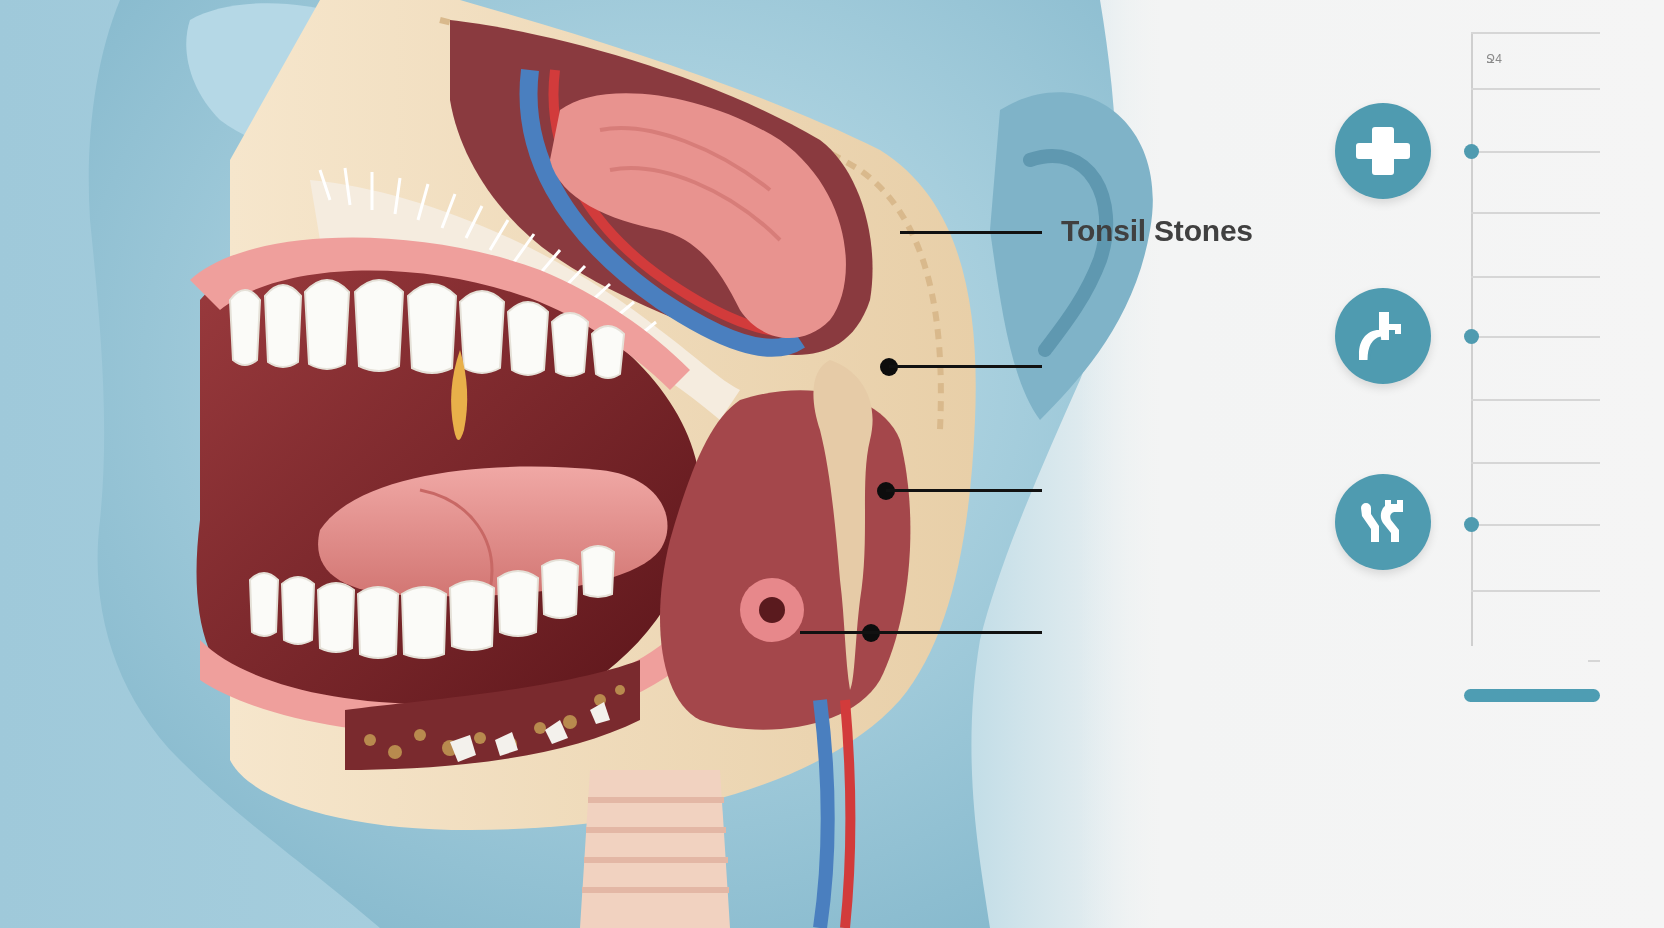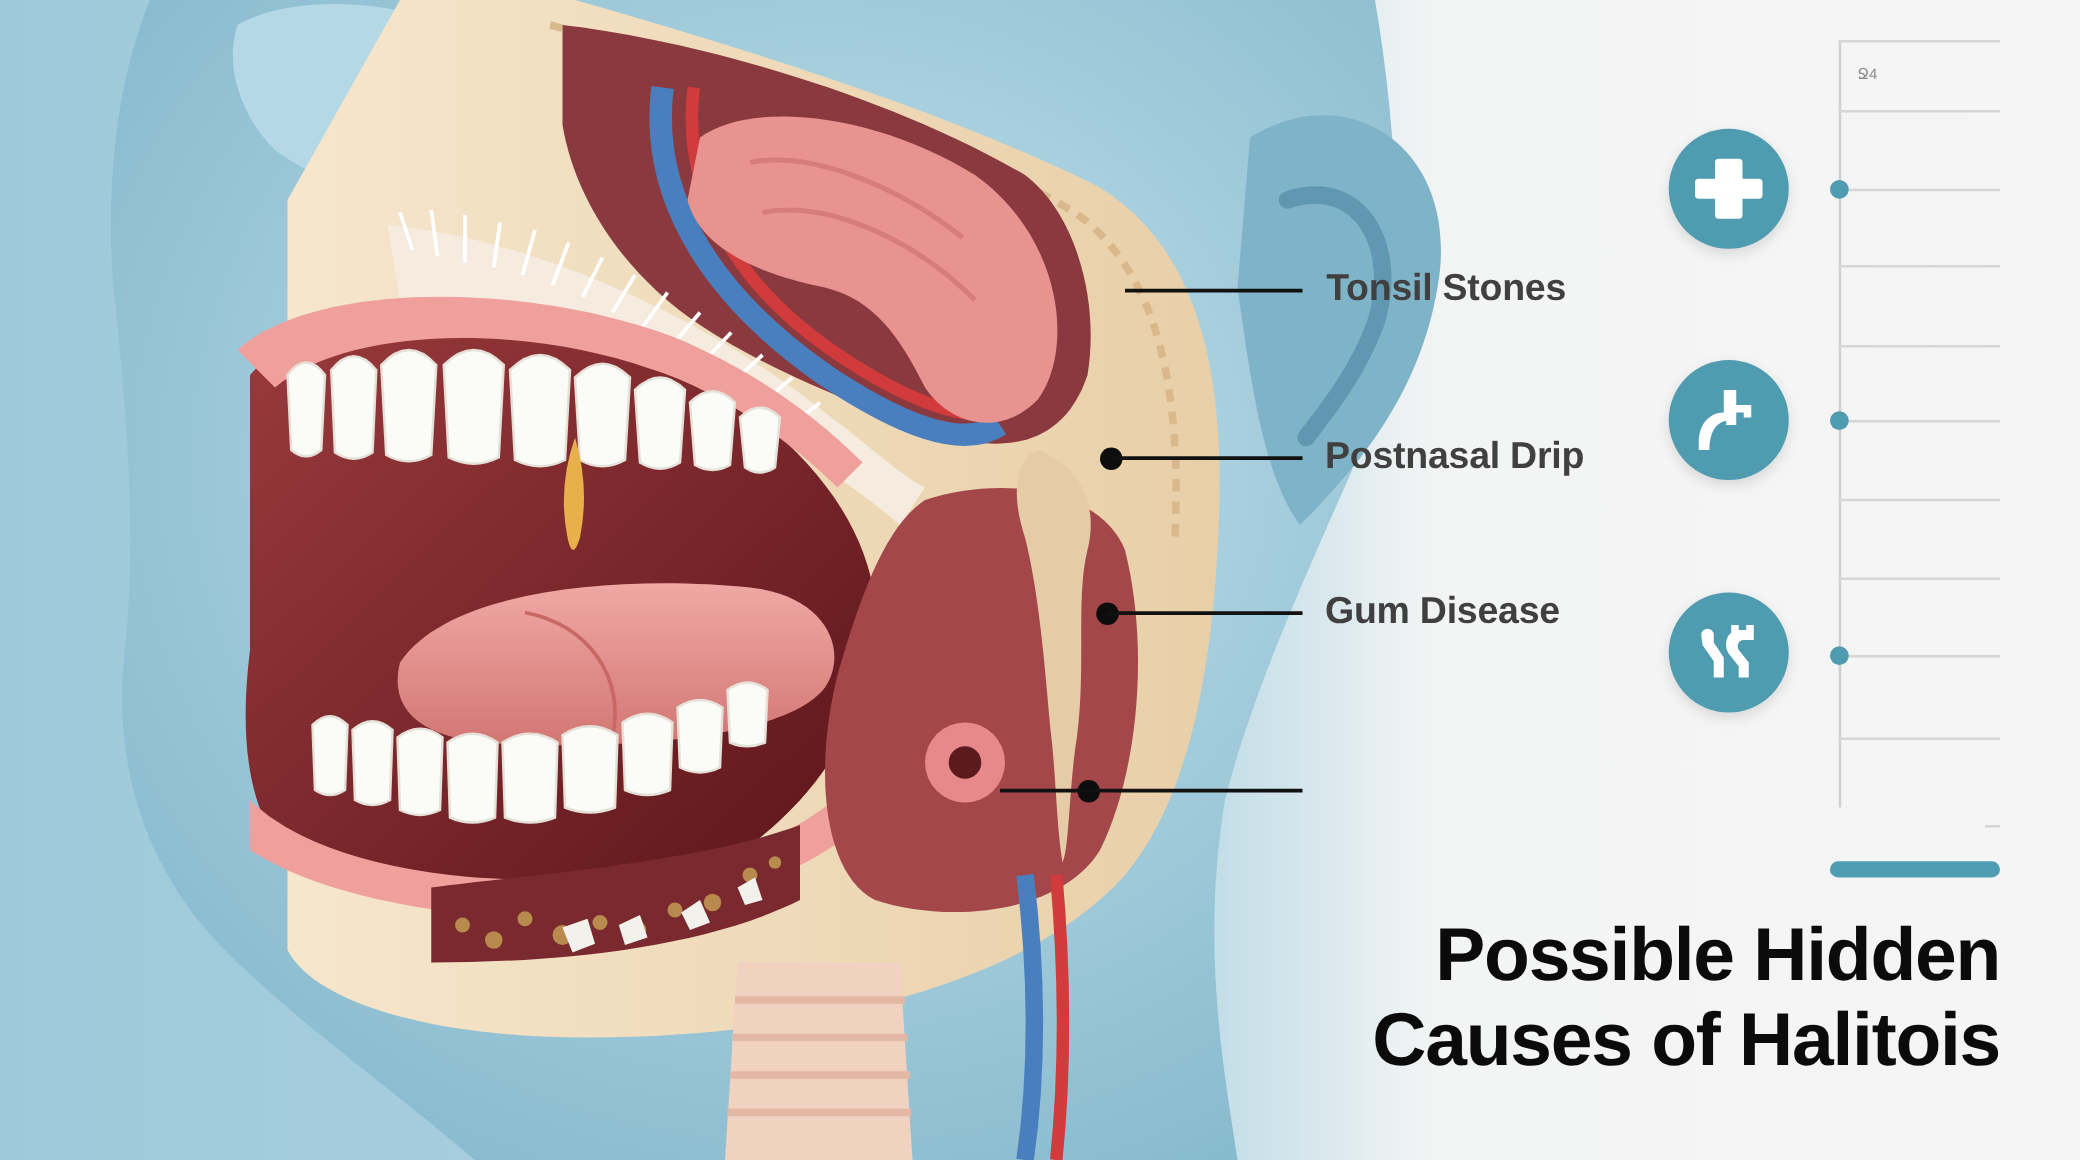--- a/index.html
+++ b/index.html
@@ -169,22 +169,20 @@
   <div class="leader-dot" style="left:880px; top:358px;"></div>
   <div class="leader" style="left:889px; top:365px; width:153px;"></div>
 
   <div class="leader-dot" style="left:877px; top:482px;"></div>
   <div class="leader" style="left:886px; top:489px; width:156px;"></div>
 
   <div class="leader-dot" style="left:862px; top:624px;"></div>
   <div class="leader" style="left:800px; top:631px; width:242px;"></div>
 
   <div class="label" style="left:1061px; top:214px;">Tonsil Stones</div>
-  <div class="label" style="left:1060px; top:348px;">Postnasal Drip</div>
-  <div class="label" style="left:1060px; top:472px;">Gum Disease</div>
 
   <div class="timeline-v"></div>
   <div class="timeline-h" style="top:32px;"></div>
   <div class="timeline-h" style="top:88px;"></div>
   <div class="timeline-h" style="top:151px;"></div>
   <div class="timeline-h" style="top:212px;"></div>
   <div class="timeline-h" style="top:276px;"></div>
   <div class="timeline-h" style="top:336px;"></div>
   <div class="timeline-h" style="top:399px;"></div>
   <div class="timeline-h" style="top:462px;"></div>
@@ -210,17 +208,13 @@
   </div>
   <div class="icon-circle" style="left:1335px; top:474px;">
     <svg width="56" height="56" viewBox="0 0 56 56">
       <path d="M6 14 a5 5 0 0 1 10 0 v6 l8 12 v16 h-8 v-13 l-9 -13 z" fill="#ffffff"></path>
       <path d="M30 6 h6 v4 h6 v-4 h6 v12 h-8 c-4 0 -6 4 -4 8 l8 10 v12 h-8 v-9 l-8 -10 c-4 -6 -2 -14 2 -17 z" fill="#ffffff"></path>
     </svg>
   </div>
 
   <div class="teal-bar"></div>
 
-  <div class="title">
-    <div>Possible Hidden</div>
-    <div>Causes of Halitois</div>
-  </div>
 </div>
 
 </body></html>

